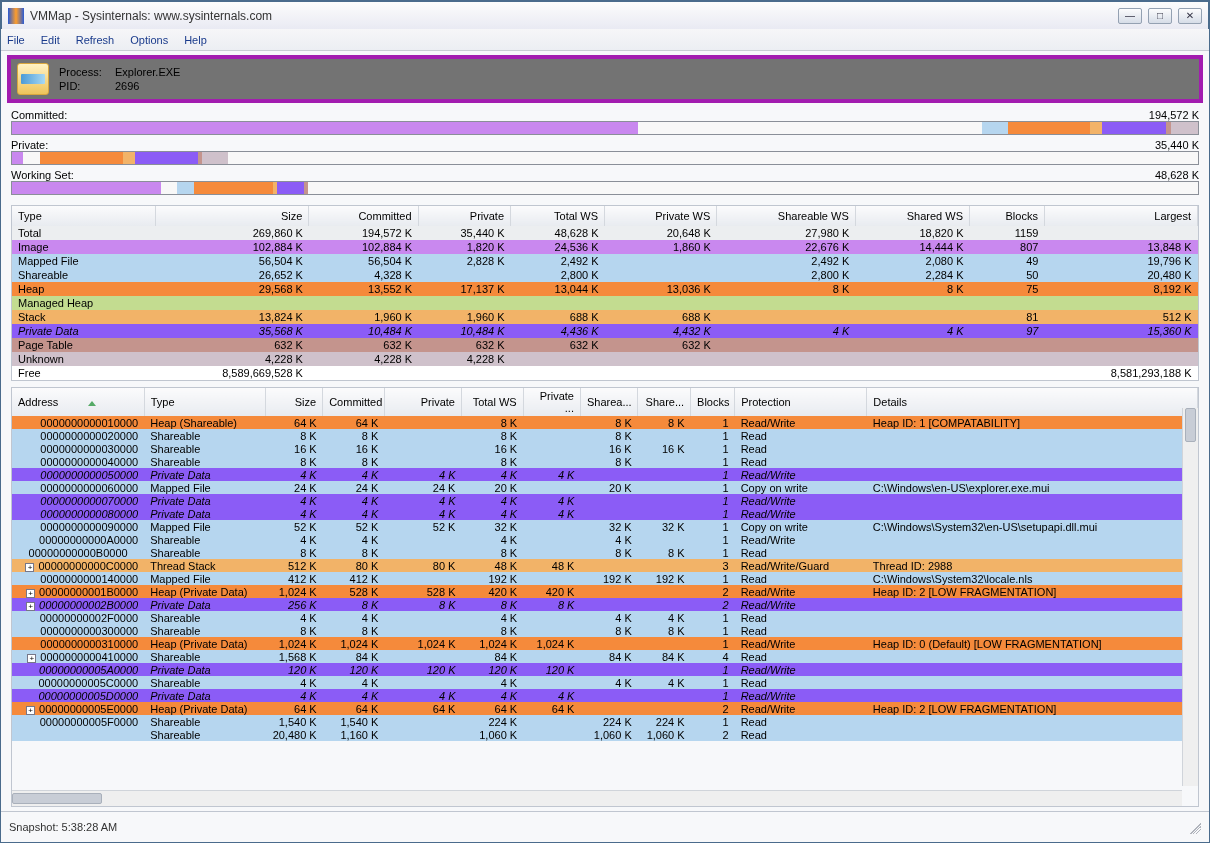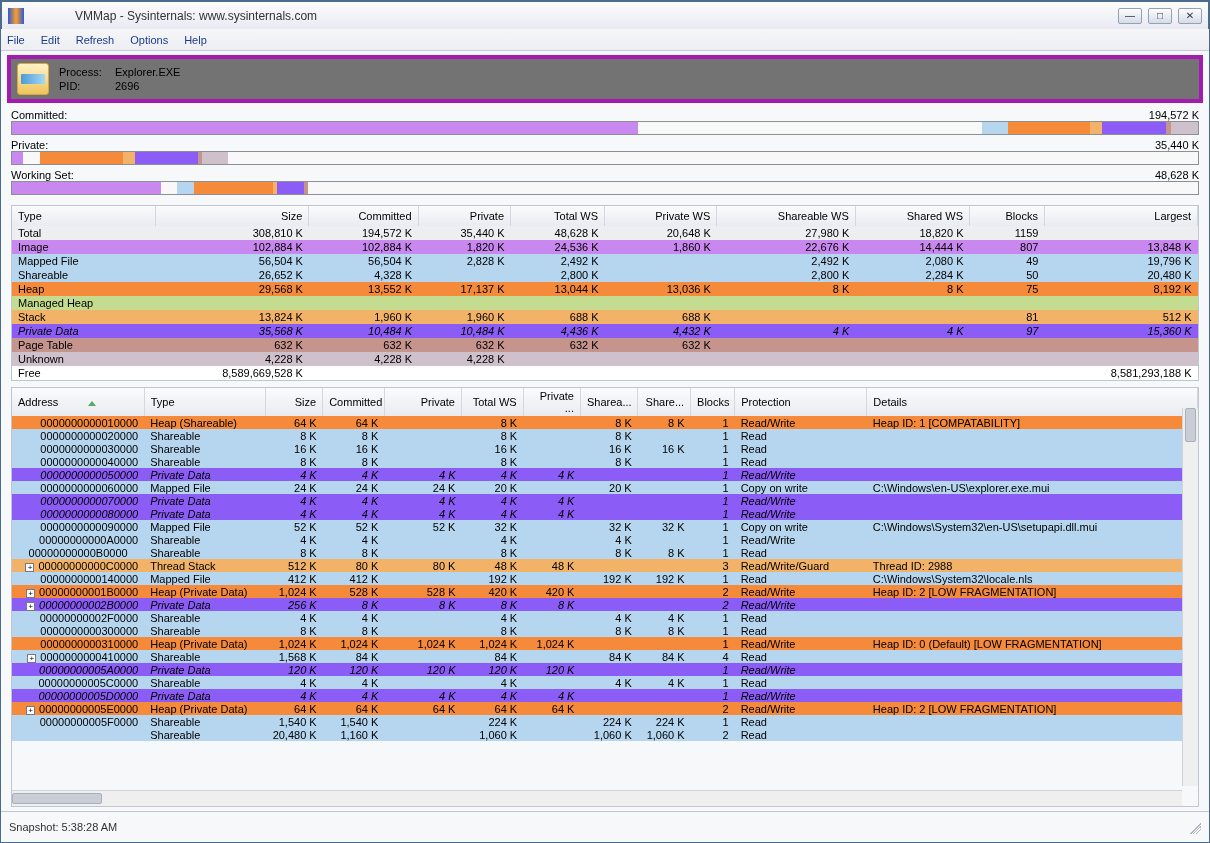--- a/index.html
+++ b/index.html
@@ -1,19 +1,19 @@
 <!DOCTYPE html>
 <html><head>
 <meta charset="utf-8">
 <style>
   * { box-sizing: border-box; margin: 0; padding: 0; }
   html, body { font-family: "Segoe UI", Tahoma, sans-serif; font-size: 11px; height: 100%; overflow: hidden; }
 
   
-  .titlebar { height: 28px; background: linear-gradient(#fcfcfc,#e9eaf3); border-bottom: 1px solid #aab; display:flex; align-items:center; padding: 0 6px; border:1px solid #4a6b8c; border-bottom:none;gap:45px; }
+  .titlebar { height: 28px; background: linear-gradient(#fcfcfc,#e9eaf3); border-bottom: 1px solid #aab; display:flex; align-items:center; padding: 0 6px; border:1px solid #4a6b8c; border-bottom:none; }
   .app-icon { width:16px; height:16px; margin-right:6px; background: linear-gradient(90deg,#2a5bd4,#ff9d2a,#2a5bd4);}
   .titlebar .title { color:#333; font-size:12px; flex:1; }
   .win-btns { display:flex; gap:6px; }
   .win-btn { width:24px; height:16px; border:1px solid #94a1b2; border-radius:2px; background:linear-gradient(#fcfcfd,#d6dde8); text-align:center; font-size:10px; line-height:14px; color:#334; }
 
   
   .menubar { height:22px; background: linear-gradient(#f6f6f8,#eceef3); border-bottom:1px solid #c8ccd4; display:flex; align-items:center; padding:0 6px; gap:16px; color:#1a3b8c; }
   .menubar span { cursor:default; }
 
   
@@ -171,21 +171,21 @@
               <th>Private WS</th>
               <th>Shareable WS</th>
               <th>Shared WS</th>
               <th>Blocks</th>
               <th>Largest</th>
             </tr>
           </thead>
           <tbody>
             <tr class="c-total">
               <td>Total</td>
-              <td>308,810 K</td>
+              <td>269,860 K</td>
               <td>194,572 K</td>
               <td>35,440 K</td>
               <td>48,628 K</td>
               <td>20,648 K</td>
               <td>27,980 K</td>
               <td>18,820 K</td>
               <td>1159</td>
               <td></td>
             </tr>
             <tr class="c-image">

